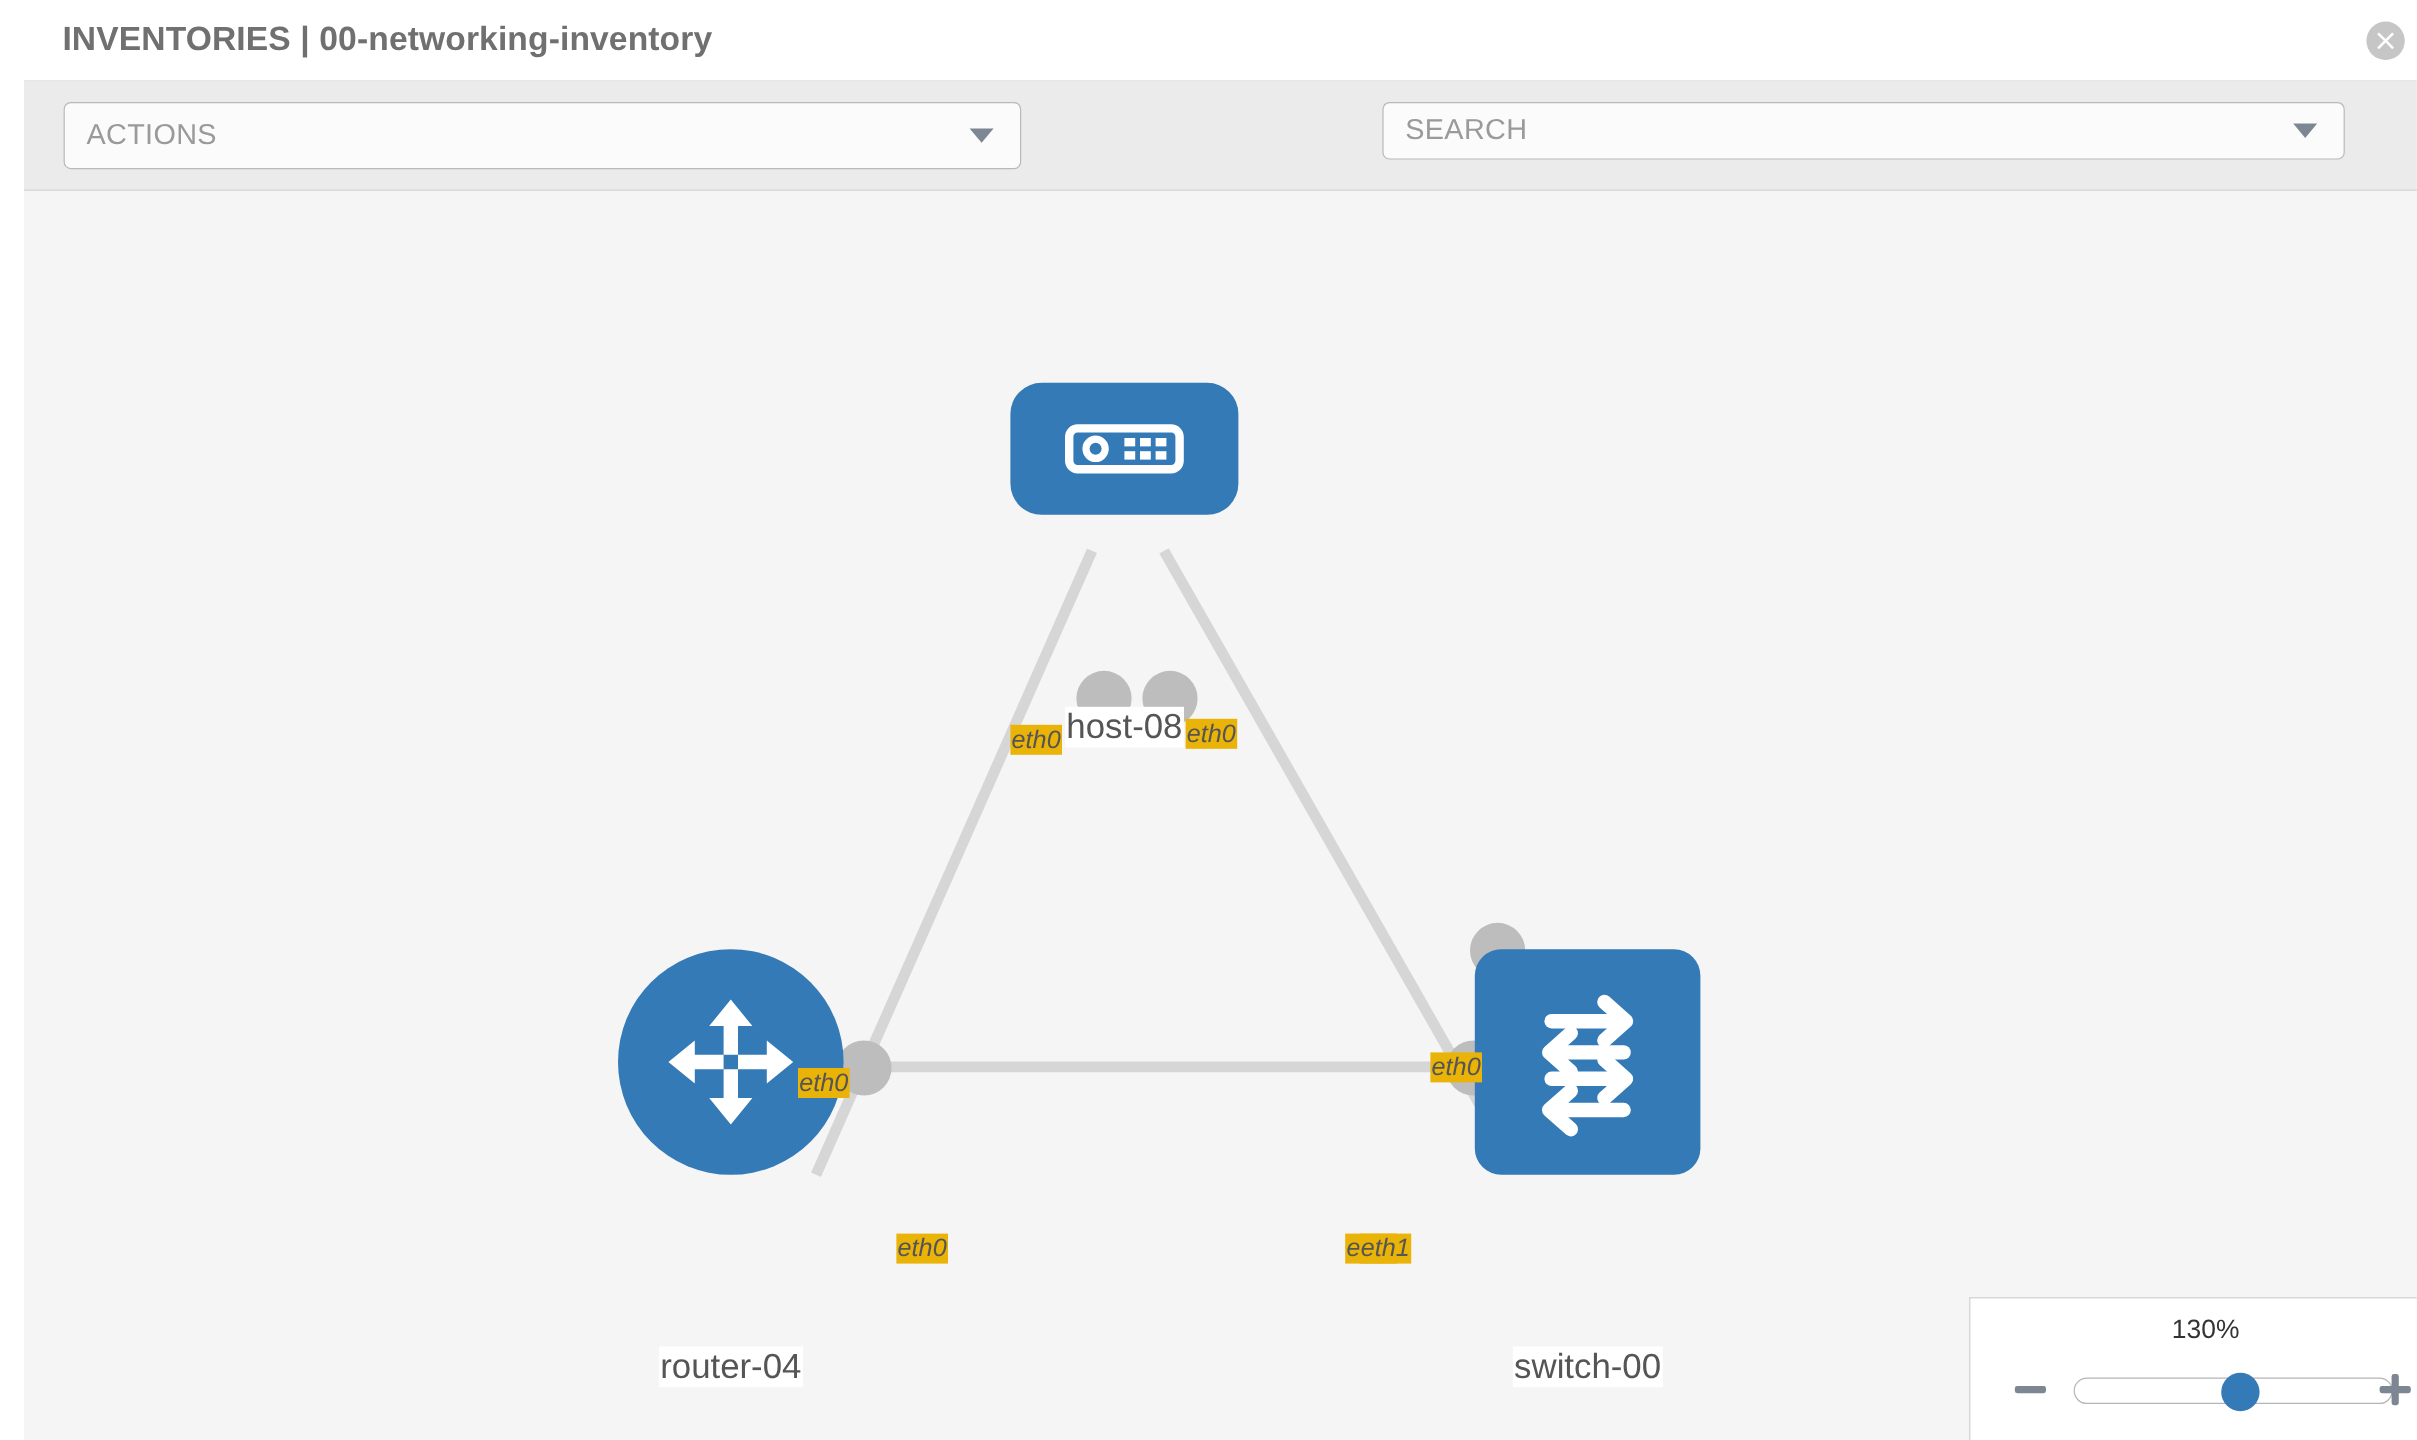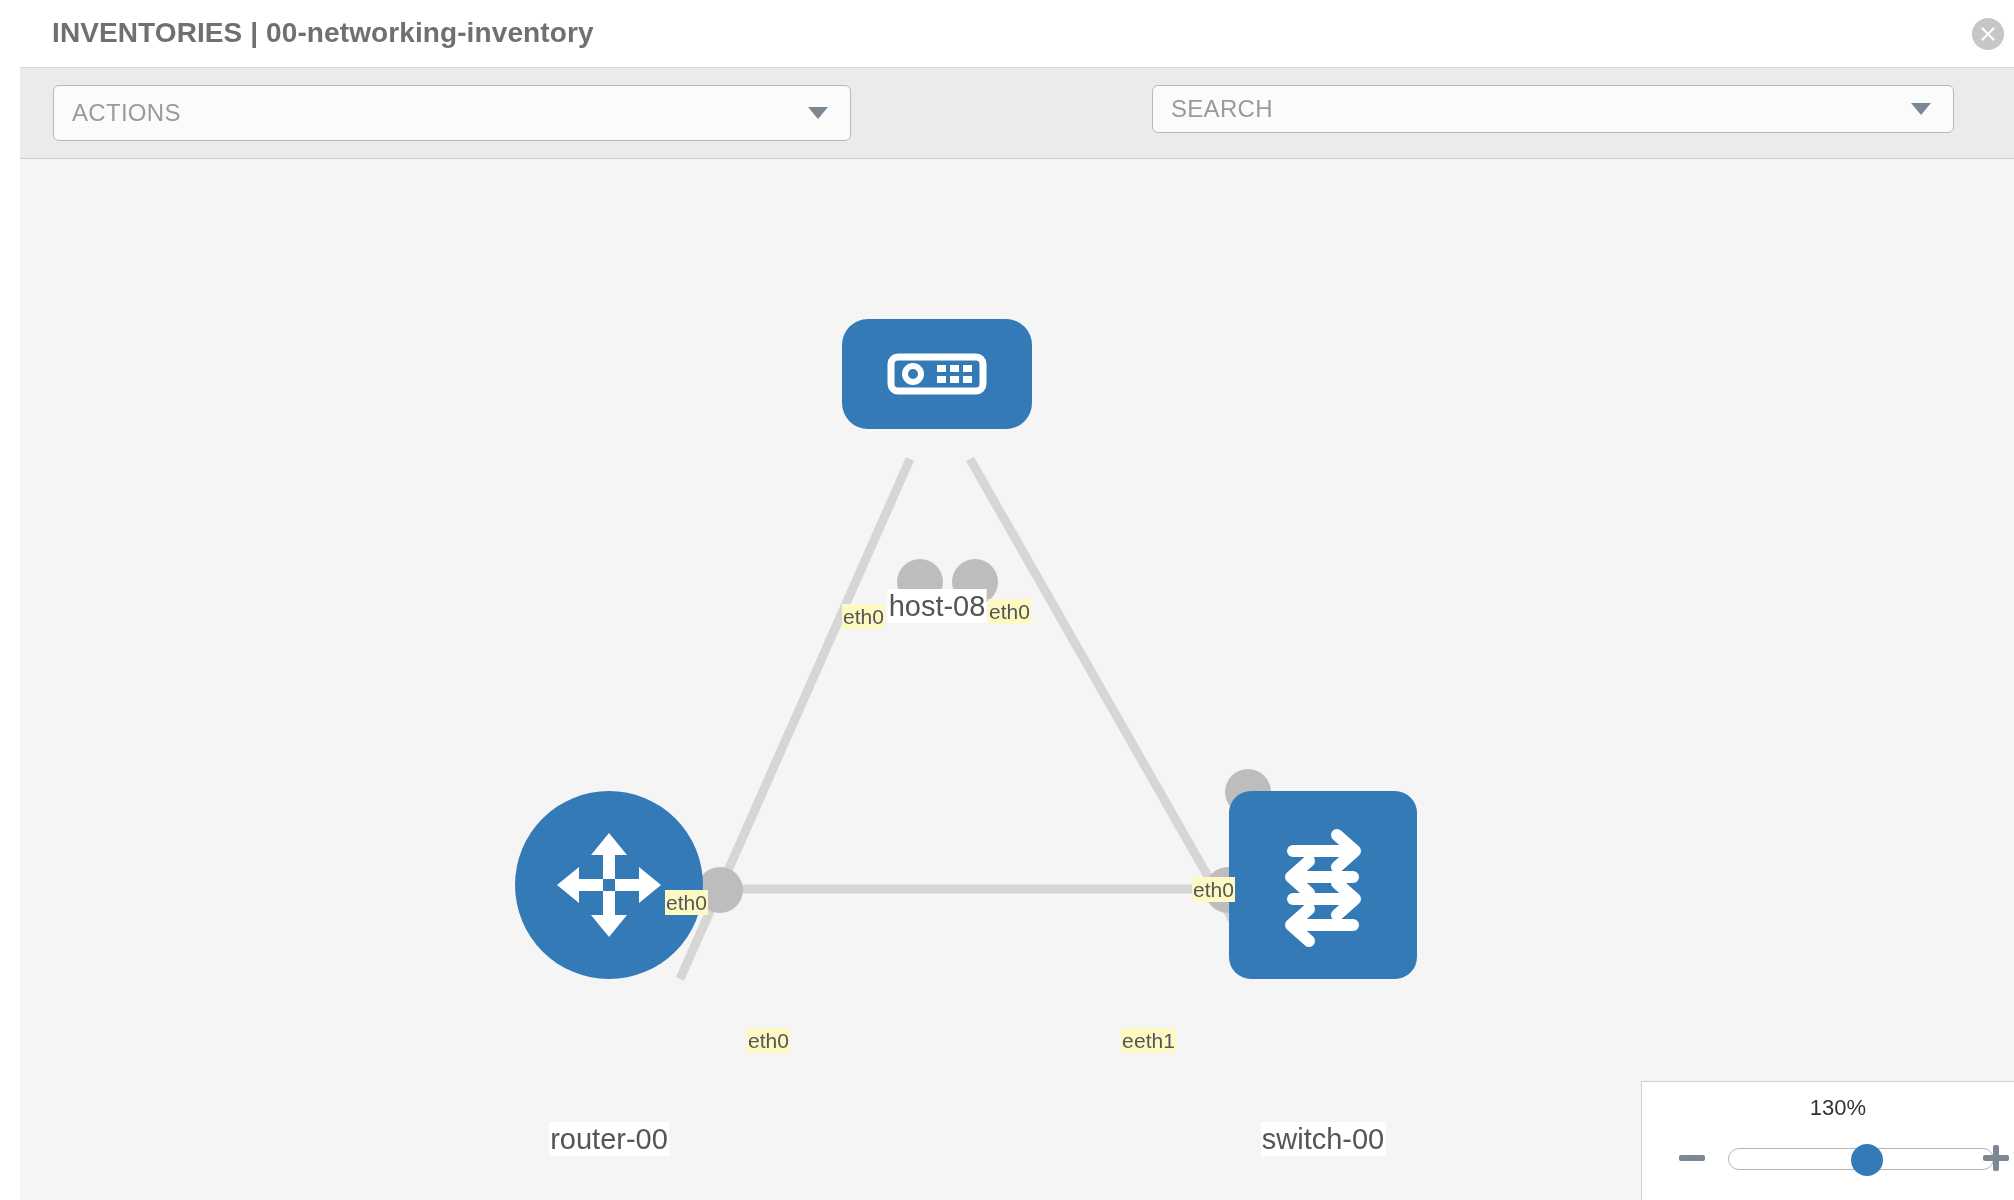--- a/index.html
+++ b/index.html
@@ -151,24 +151,25 @@
     white-space: nowrap;
     transform: translateX(-50%);
     padding: 0 1px;
     line-height: 34px;
   }
 
   .iface-label {
     position: absolute;
     font-size: 21px;
     color: #555555;
-    background: #fef9c3;
+    background: #eab308;
     white-space: nowrap;
     line-height: 25px;
     padding: 0 1px;
+    font-style: italic;
   }
 
   .stub {
     position: absolute;
     background: #bdbdbd;
     border-radius: 50%;
   }
 
   
   .zoom-panel {
@@ -308,21 +309,21 @@
           <path d="M60 8 L78 30 L66 30 L66 54 L54 54 L54 30 L42 30 Z"></path>
 
           <path d="M60 112 L42 90 L54 90 L54 66 L66 66 L66 90 L78 90 Z"></path>
 
           <path d="M8 60 L30 42 L30 54 L54 54 L54 66 L30 66 L30 78 Z"></path>
 
           <path d="M112 60 L90 78 L90 66 L66 66 L66 54 L90 54 L90 42 Z"></path>
         </g>
       </svg>
     </div>
-    <div class="node-label" style="left:589px; top:963px;">router-00</div>
+    <div class="node-label" style="left:589px; top:963px;">router-04</div>
 
     <div class="node rounded-sq" style="left:1209px; top:632px; width:188px; height:188px;">
       <svg width="128" height="128" viewBox="0 0 128 128">
         <g fill="none" stroke="#ffffff" stroke-width="12" stroke-linecap="round" stroke-linejoin="round">
 
           <path d="M34 30 L94 30"></path>
           <path d="M78 14 L96 30 L78 46"></path>
 
           <path d="M94 56 L34 56"></path>
           <path d="M50 40 L32 56 L50 72"></path>

